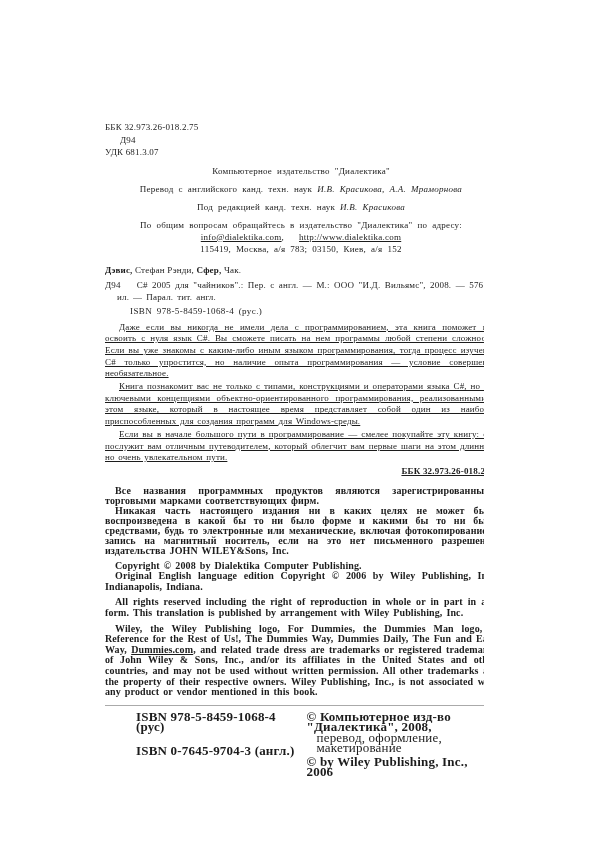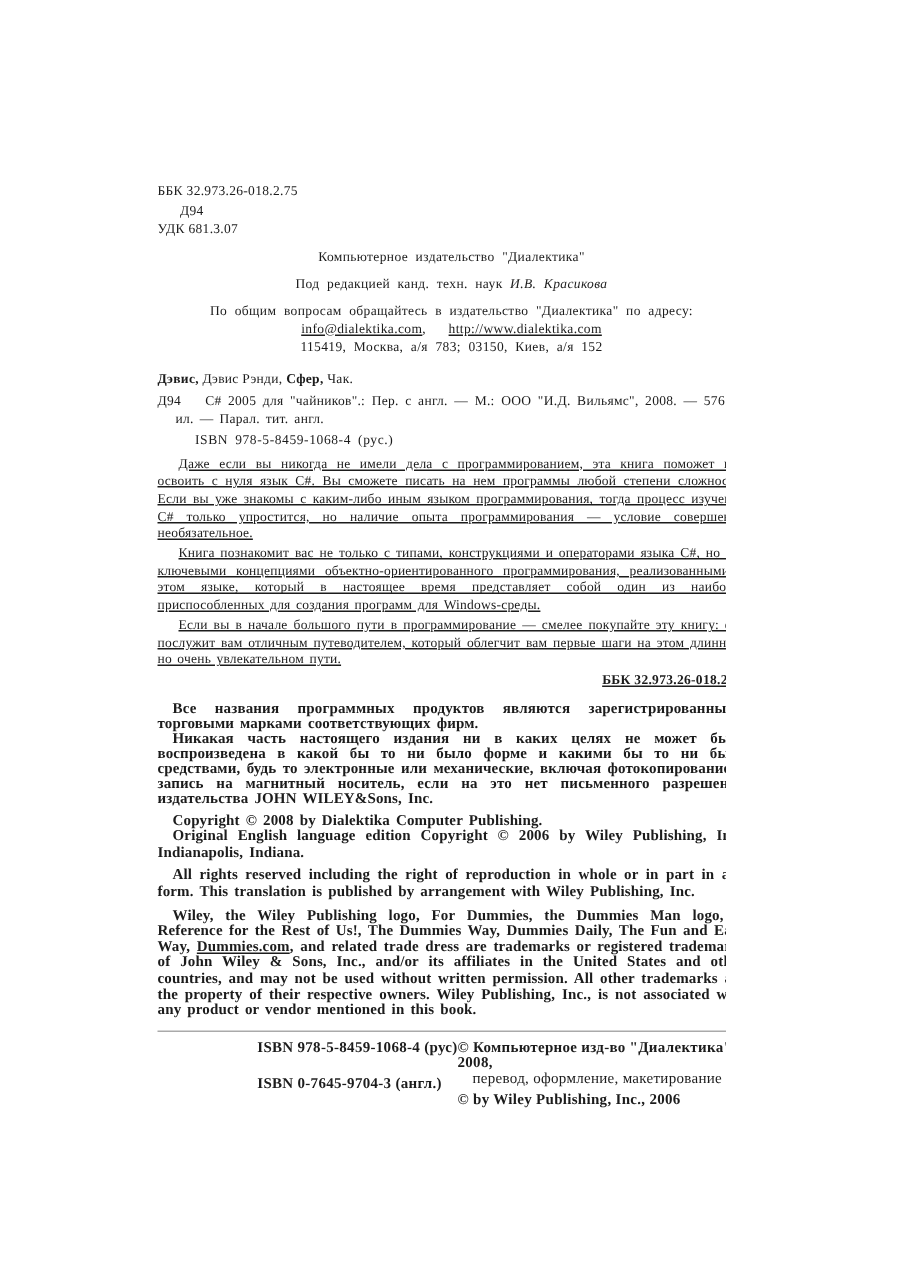--- a/index.html
+++ b/index.html
@@ -36,47 +36,48 @@
   .annotation{margin-top:5px;font-size:9px;line-height:11.7px;text-decoration:underline;}
   .annotation p{margin:0 0 1px 0;text-align:justify;text-indent:14px;word-spacing:1.2px;letter-spacing:.15px;}
   .bbk-right{text-align:right;font-weight:bold;font-size:9px;margin-top:2px;letter-spacing:.2px;}
   
   .legal{margin-top:8px;font-weight:bold;font-size:10px;line-height:10px;}
   .legal p{margin:0;text-align:justify;text-indent:10px;word-spacing:1.4px;letter-spacing:.1px;}
   .legal p.sp{margin-top:5px;font-family:Liberation Serif, serif;}
   .legal p.en{line-height:10.6px;}
   
   .rule{border:none;border-top:1px solid #aaa;margin:7px 0 0 0;}
-  .imprint{display:flex;justify-content:flex-end;margin-top:6px;font-size:10px;font-weight:bold;line-height:10px;letter-spacing:.2px;margin-left:31px;}
+  .imprint{display:flex;justify-content:center;margin-top:6px;font-size:13px;font-weight:bold;line-height:10px;letter-spacing:.2px;margin-left:31px;}
   .imprint-left .isbn1{margin-bottom:14px;}
   .imprint-right{width:192px;}
   .imprint-right .line2{font-weight:normal;padding-left:10px;margin:1px 0 4px 0;}
 </style>
 </head>
 <body>
 
 <div class="page">
   <div class="content">
 
     <div class="class-block">
       <div>ББК 32.973.26-018.2.75</div>
       <div class="class-code">Д94</div>
       <div>УДК 681.3.07</div>
     </div>
 
     <div class="pub-block">
       <div class="pub-line">Компьютерное издательство "Диалектика"</div>
+      <div class="pub-line"><span>Перевод с английского канд. техн. наук </span><span class="it">И.В. Красикова, А.А. Мраморнова</span></div>
       <div class="pub-line"><span>Под редакцией канд. техн. наук </span><span class="it">И.В. Красикова</span></div>
       <div class="pub-line tight">По общим вопросам обращайтесь в издательство "Диалектика" по адресу:</div>
       <div class="pub-line tight"><span class="link">info@dialektika.com</span><span>,</span>&nbsp;&nbsp;&nbsp;<span class="link">http://www.dialektika.com</span></div>
       <div class="pub-line tight">115419, Москва, а/я 783; 03150, Киев, а/я 152</div>
     </div>
 
     <div class="biblio">
-      <p class="authors"><span class="b">Дэвис,</span><span> Дэвис Рэнди, </span><span class="b">Сфер,</span><span> Чак.</span></p>
+      <p class="authors"><span class="b">Дэвис,</span><span> Стефан Рэнди, </span><span class="b">Сфер,</span><span> Чак.</span></p>
       <p class="entry"><span class="entry-index">Д94</span><span>C# 2005 для "чайников".: Пер. с англ. — М.: ООО "И.Д. Вильямс", 2008. — 576 с.: ил. — Парал. тит. англ.</span></p>
       <div class="isbn-line">ISBN 978-5-8459-1068-4 (рус.)</div>
     </div>
 
     <div class="annotation">
       <p>Даже если вы никогда не имели дела с программированием, эта книга поможет вам освоить с нуля язык C#. Вы сможете писать на нем программы любой степени сложности. Если вы уже знакомы с каким-либо иным языком программирования, тогда процесс изучения C# только упростится, но наличие опыта программирования — условие совершенно необязательное.</p>
       <p>Книга познакомит вас не только с типами, конструкциями и операторами языка C#, но и с ключевыми концепциями объектно-ориентированного программирования, реализованными в этом языке, который в настоящее время представляет собой один из наиболее приспособленных для создания программ для Windows-среды.</p>
       <p>Если вы в начале большого пути в программирование — смелее покупайте эту книгу: она послужит вам отличным путеводителем, который облегчит вам первые шаги на этом длинном, но очень увлекательном пути.</p>
       <div class="bbk-right">ББК 32.973.26-018.2.75</div>
     </div>

